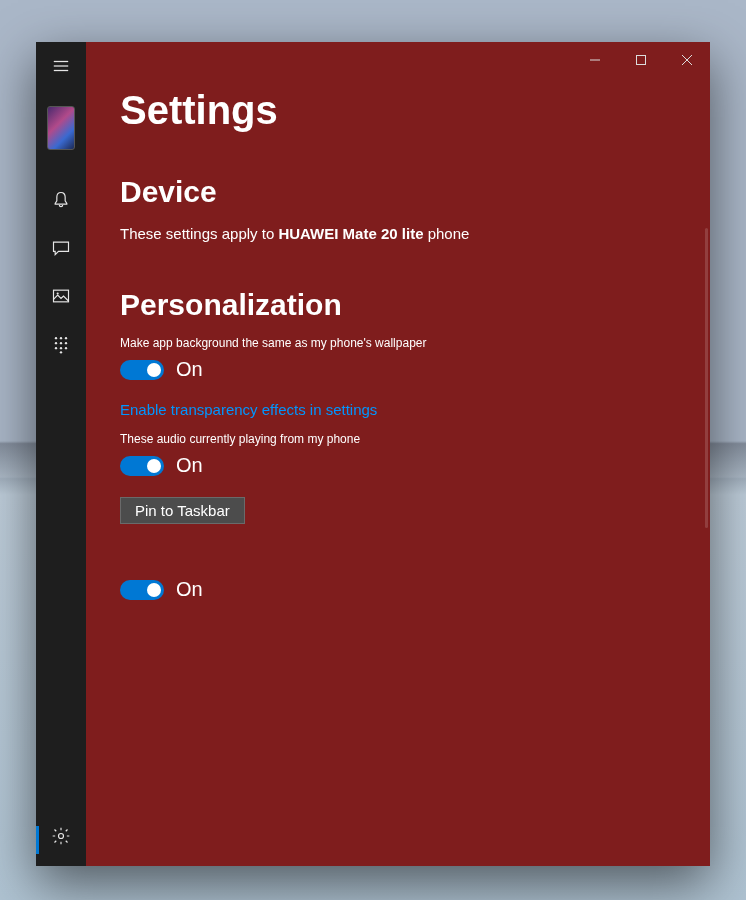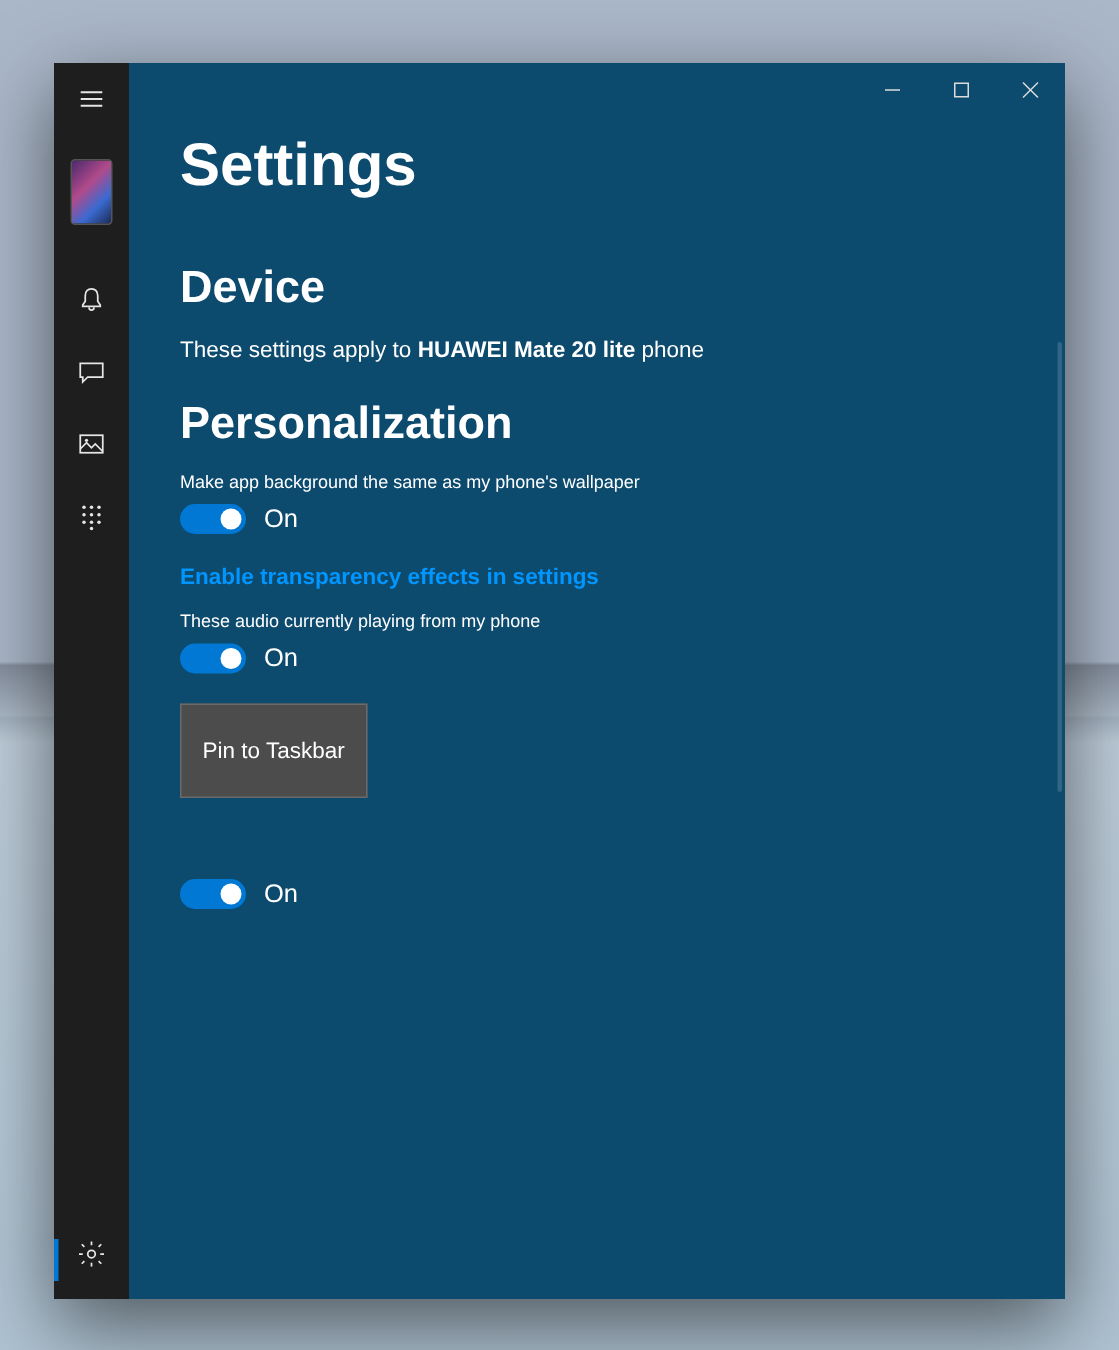--- a/index.html
+++ b/index.html
@@ -65,21 +65,21 @@
   .active-indicator {
     position: absolute;
     left: 0; bottom: 12px;
     width: 3px; height: 28px;
     background: #0078d4;
   }
 
   
   .main {
     flex: 1;
-    background: #0c4a6e;
+    background: #7f1d1d;
     position: relative;
     display: flex;
     flex-direction: column;
   }
   .titlebar {
     height: 36px;
     display: flex;
     justify-content: flex-end;
     align-items: center;
   }
@@ -103,21 +103,21 @@
     margin-bottom: 42px;
   }
   .section-title {
     font-size: 30px;
     font-weight: 600;
     margin-bottom: 14px;
   }
   .body-text {
     font-size: 15px;
     color: #ffffff;
-    margin-bottom: 22px;
+    margin-bottom: 44px;
     line-height: 1.4;
   }
   .body-text b { font-weight: 700; }
 
   .setting-label {
     font-size: 12px;
     color: #ffffff;
     margin-bottom: 8px;
   }
   .toggle-row {
@@ -134,44 +134,43 @@
     cursor: pointer;
   }
   .toggle .knob {
     position: absolute;
     right: 3px; top: 3px;
     width: 14px; height: 14px;
     border-radius: 50%;
     background: #ffffff;
   }
   .toggle-state {
-    font-size: 17px;
+    font-size: 20px;
     color: #ffffff;
   }
   .link {
     font-size: 15px;
     color: #0096ff;
     cursor: pointer;
     margin-bottom: 14px;
     display: inline-block;
-    font-weight: bold;
   }
   .hint {
     font-size: 15px;
     color: #ffffff;
     margin-top: 6px;
     margin-bottom: 14px;
   }
   .button {
     display: inline-block;
     background: #4c4c4c;
     border: 1px solid #6a6a6a;
     color: #ffffff;
     font-size: 15px;
-    padding: 22px 14px;
+    padding: 4px 14px;
     cursor: pointer;
     margin-bottom: 36px;
   }
   .section-gap { height: 18px; }
 
   
   .scroll-hint {
     position: absolute;
     right: 2px;
     top: 150px;

